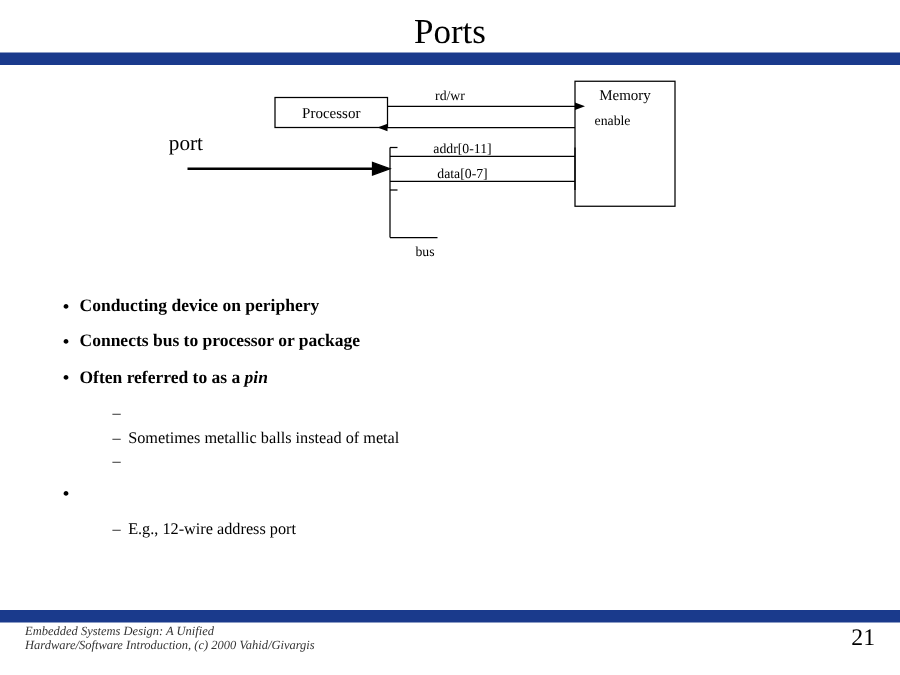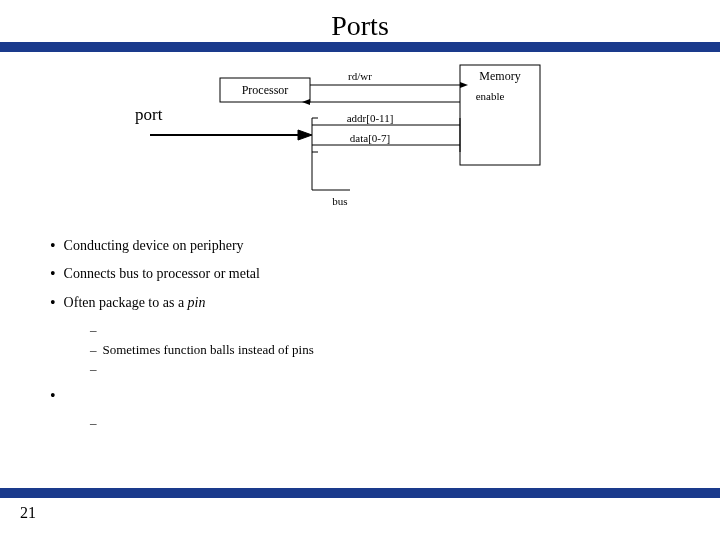--- a/index.html
+++ b/index.html
@@ -84,20 +84,21 @@
 
     .bullet-dot {
       margin-right: 8px;
       font-size: 16px;
       line-height: 1.4;
     }
 
     .bullet-text {
       font-size: 14px;
       line-height: 1.5;
+      font-weight: bold;
     }
 
     .italic {
       font-style: italic;
     }
 
     .bold {
       font-weight: bold;
     }
 
@@ -127,21 +128,21 @@
       align-items: center;
     }
 
     .footer-text {
       font-size: 10px;
       color: #333;
       font-style: italic;
     }
 
     .footer-page {
-      font-size: 16px;
+      font-size: 19px;
       color: #000;
     }
   </style>
 </head>
 <body>
 
 <div class="slide">
 
   <div class="top-bar"></div>
 
@@ -191,54 +192,59 @@
 
   <div class="content">
 
     <div class="bullet-main">
       <span class="bullet-dot">•</span>
       <span class="bullet-text">Conducting device on periphery</span>
     </div>
 
     <div class="bullet-main">
       <span class="bullet-dot">•</span>
-      <span class="bullet-text">Connects bus to processor or metal</span>
+      <span class="bullet-text">Connects bus to processor or package</span>
     </div>
 
     <div class="bullet-main">
       <span class="bullet-dot">•</span>
       <span class="bullet-text">
-        <span>Often package to as a </span><span class="italic">pin</span>
+        <span>Often referred to as a </span><span class="italic">pin</span>
       </span>
     </div>
 
     <div class="sub-bullets">
       <div class="sub-bullet">
         <span class="sub-dash">–</span>
       </div>
       <div class="sub-bullet">
         <span class="sub-dash">–</span>
-        <span>Sometimes function balls instead of pins</span>
+        <span>Sometimes metallic balls instead of metal</span>
       </div>
       <div class="sub-bullet">
         <span class="sub-dash">–</span>
       </div>
     </div>
 
     <div class="bullet-main">
       <span class="bullet-dot">•</span>
     </div>
 
     <div class="sub-bullets">
       <div class="sub-bullet">
         <span class="sub-dash">–</span>
+        <span>E.g., 12-wire address port</span>
       </div>
     </div>
 
   </div>
 
   <div class="bottom-bar"></div>
 
   <div class="footer">
+    <div class="footer-text">
+      <div>Embedded Systems Design: A Unified</div>
+      <div>Hardware/Software Introduction, (c) 2000 Vahid/Givargis</div>
+    </div>
     <div class="footer-page">21</div>
   </div>
 
 </div>
 
 </body></html>

